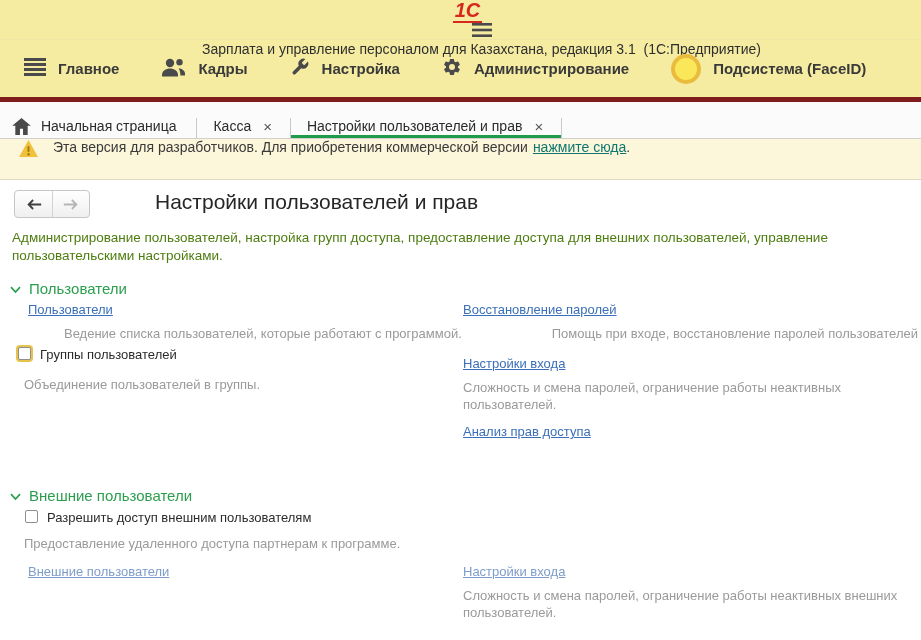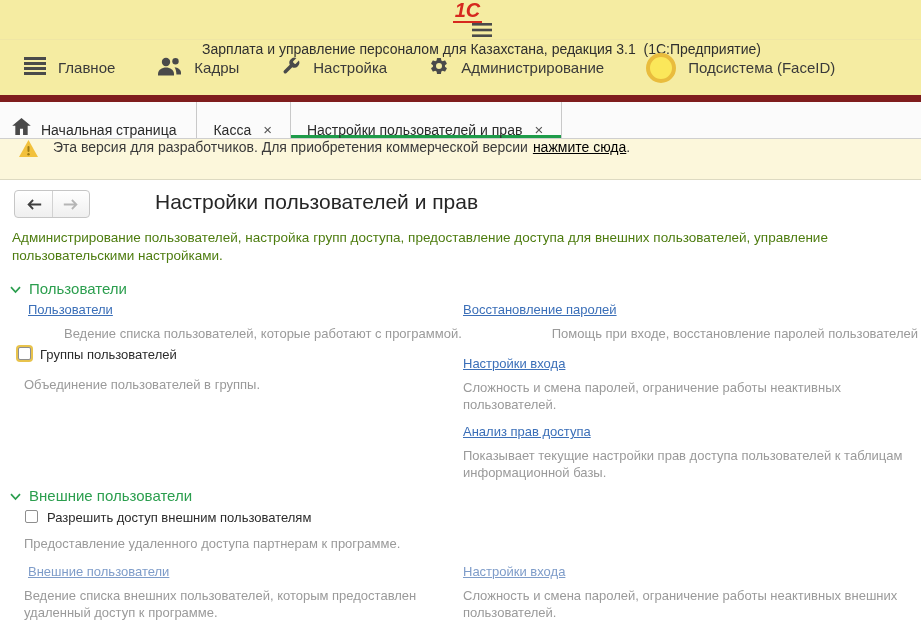--- a/index.html
+++ b/index.html
@@ -8,42 +8,42 @@
 
   
   .titlebar { height:40px; background:#F5ECA2; display:flex; align-items:center;
               padding-left:14px; border-bottom:1px solid #EFE6A4;flex-direction:column; }
   .logo { font-weight:bold; font-style:italic; font-size:20px; color:#D6281E;
           border-bottom:2px solid #D6281E; line-height:1; padding:0 2px 1px 2px; }
   .titlebar-menu { margin-left:28px; display:flex; align-items:center; cursor:pointer; }
   .titlebar-title { margin-left:28px; font-size:14px; color:#2F2F2F; white-space:pre; }
 
   
-  .menubar { height:62px; background:#F5ECA2; border-bottom:7px solid #7f1d1d;
-             display:flex; align-items:center; padding-left:24px; column-gap:42px; }
+  .menubar { height:62px; background:#F5ECA2; border-bottom:5px solid #7f1d1d;
+             display:flex; align-items:center; padding-left:24px; column-gap:42px;font-weight:bold; }
   .menu-item { display:flex; align-items:center; column-gap:12px; font-size:15px;
                color:#3A3A3A; cursor:pointer; white-space:nowrap; }
   .faceid-circle { width:30px; height:30px; border-radius:50%;
                    background:#FBE75A; border:4px solid #E9BC3D; display:inline-block; }
 
   
   .tabbar { height:37px; background:#FBFBFB; display:flex; align-items:stretch;
             border-bottom:1px solid #CFCFCF; }
-  .tab { display:flex; align-items:flex-end; column-gap:10px; padding:0 16px;
+  .tab { display:flex; align-items:flex-start; column-gap:10px; padding:0 16px;
          border-right:1px solid #C9C9C9; font-size:14px; color:#2B2B2B;
-         cursor:pointer; white-space:nowrap; }
+         cursor:pointer; white-space:nowrap;margin-top:16px; }
   .tab .close { font-size:15px; color:#555; padding:0 2px; cursor:pointer; }
   .tab.active { box-shadow:inset 0 -3px 0 #1E9C49; }
 
   
   .banner { height:41px; background:#FCF7DB; border-bottom:1px solid #DDDAC2;
             display:flex; align-items:flex-start; padding-left:18px; font-size:14px;
             color:#3A3A3A; }
   .banner svg { margin-right:14px; }
-  .banner a { color:#000000; text-decoration:underline; cursor:pointer; margin-left:5px; }
+  .banner a { color:#0f766e; text-decoration:underline; cursor:pointer; margin-left:5px; }
   .banner .suffix { margin-left:0; }
 
   
   .content { position:relative; height:457px; background:#fff; }
 
   .nav-group { position:absolute; top:10px; left:14px; display:flex;
                border:1px solid #C6C6C6; border-radius:4px; overflow:hidden;
                background:linear-gradient(#FFFFFF,#EFEFEF); }
   .nav-btn { width:37px; height:26px; display:flex; align-items:center;
              justify-content:center; cursor:pointer; }
@@ -200,36 +200,34 @@
   </div>
   <div class="desc" style="top:196px; left:24px; width:430px;">Объединение пользователей в группы.</div>
 
   <a class="link" style="top:122px; left:463px;">Восстановление паролей</a>
   <div class="desc" style="top:145px; left:463px; width:455px;text-align:right;">Помощь при входе, восстановление паролей пользователей</div>
 
   <a class="link" style="top:176px; left:463px;">Настройки входа</a>
   <div class="desc" style="top:199px; left:463px; width:440px;">Сложность и смена паролей, ограничение работы неактивных пользователей.</div>
 
   <a class="link" style="top:244px; left:463px;">Анализ прав доступа</a>
-  <div class="desc" style="top:267px; left:463px; width:440px;">Показывает текущие настройки прав доступа пользователей к таблицам информационной базы.</div>
 
   <div class="section-header" style="top:307px;">
     <span>
       <svg width="11" height="8" viewBox="0 0 11 8" fill="none" stroke="#2B9E4E" stroke-width="1.7">
         <path d="M1 1.2 L5.5 6 L10 1.2"></path>
         </svg>
     </span>
     <span>Внешние пользователи</span>
   </div>
 
   <div class="check-row" style="top:330px; left:25px;">
     <span class="checkbox"></span>
     <span>Разрешить доступ внешним пользователям</span>
   </div>
   <div class="desc" style="top:355px; left:24px; width:500px;">Предоставление удаленного доступа партнерам к программе.</div>
 
   <a class="link light" style="top:384px; left:28px;">Внешние пользователи</a>
-  <div class="desc" style="top:407px; left:24px; width:425px;">Ведение списка внешних пользователей, которым предоставлен удаленный доступ к программе.</div>
 
   <a class="link light" style="top:384px; left:463px;">Настройки входа</a>
   <div class="desc" style="top:407px; left:463px; width:440px;">Сложность и смена паролей, ограничение работы неактивных внешних пользователей.</div>
 
 </div>
 
 </body></html>

